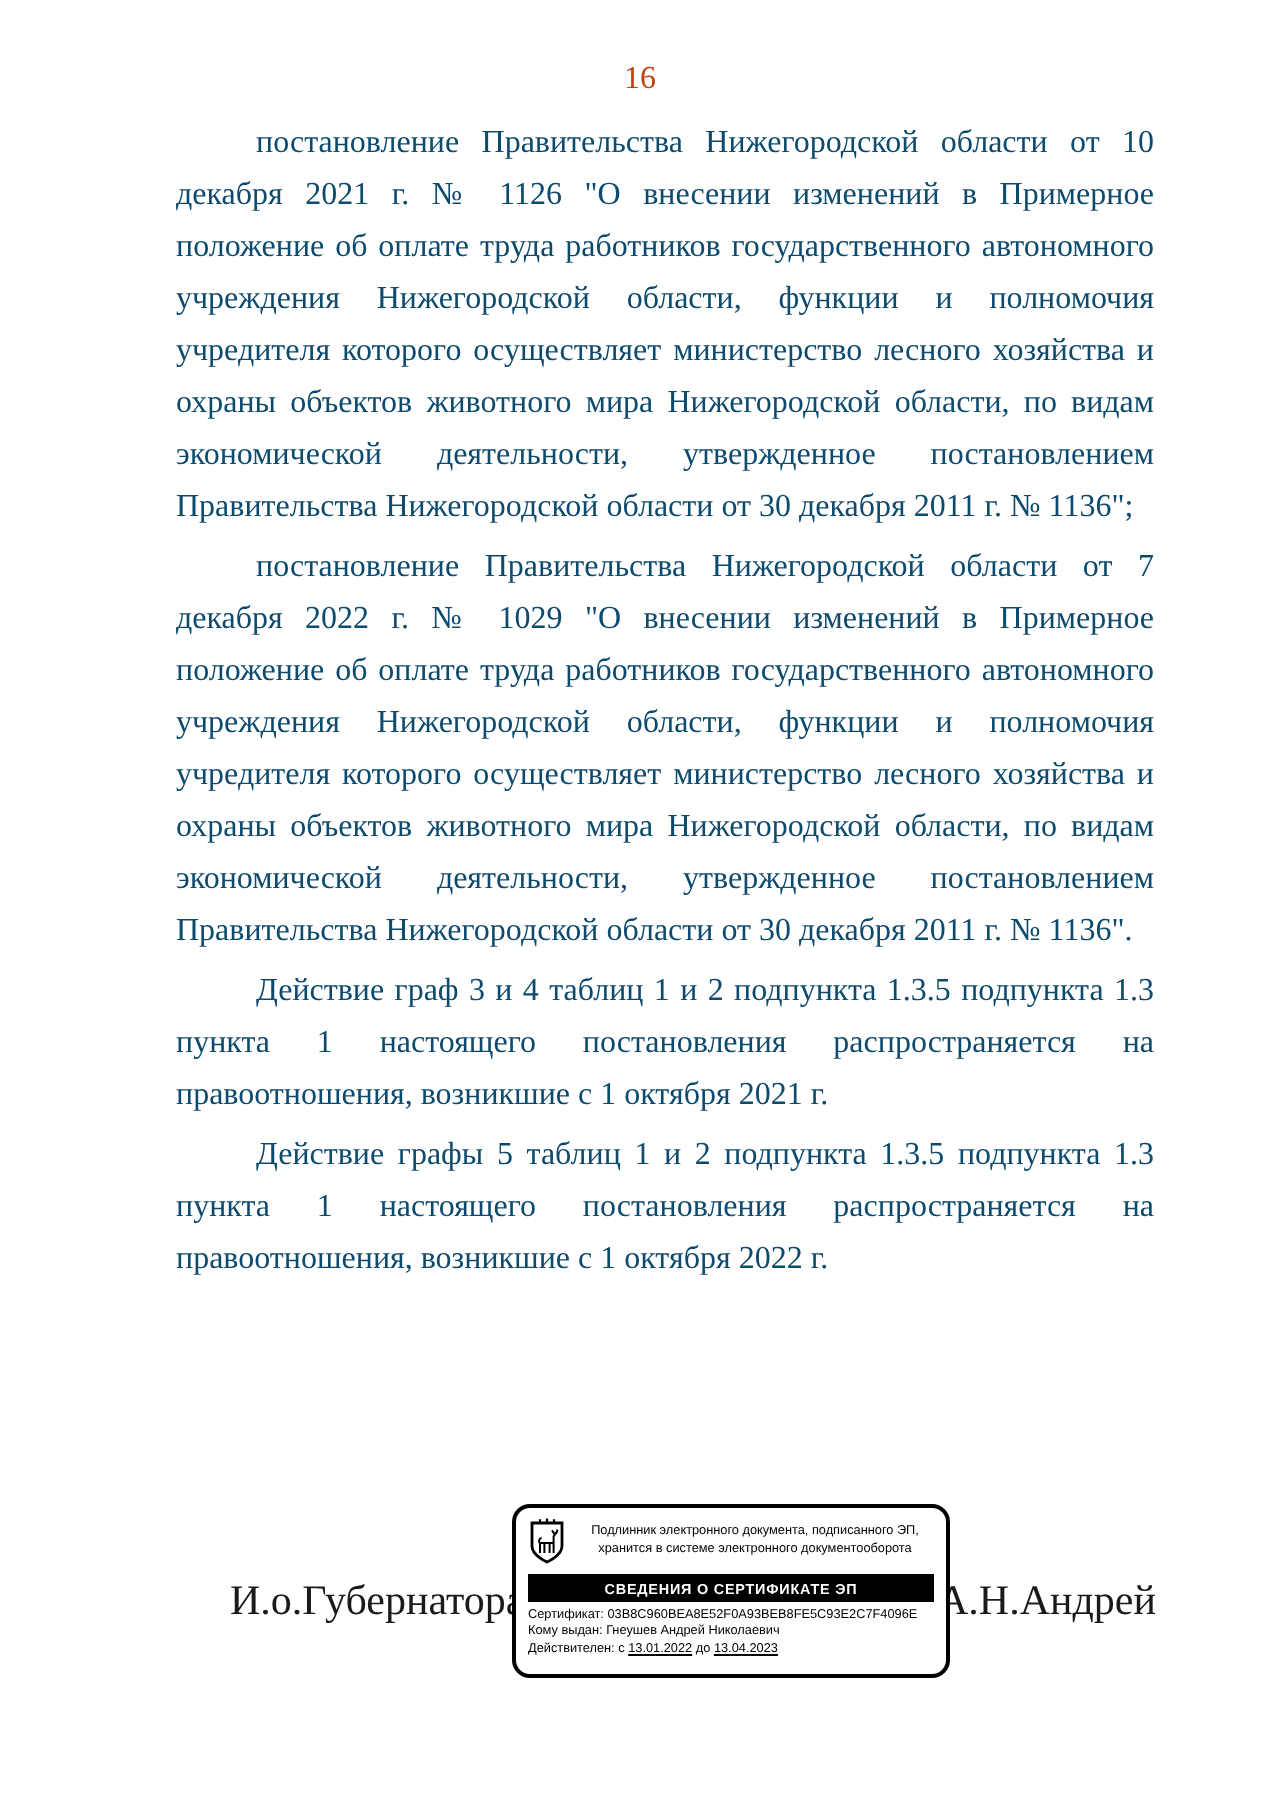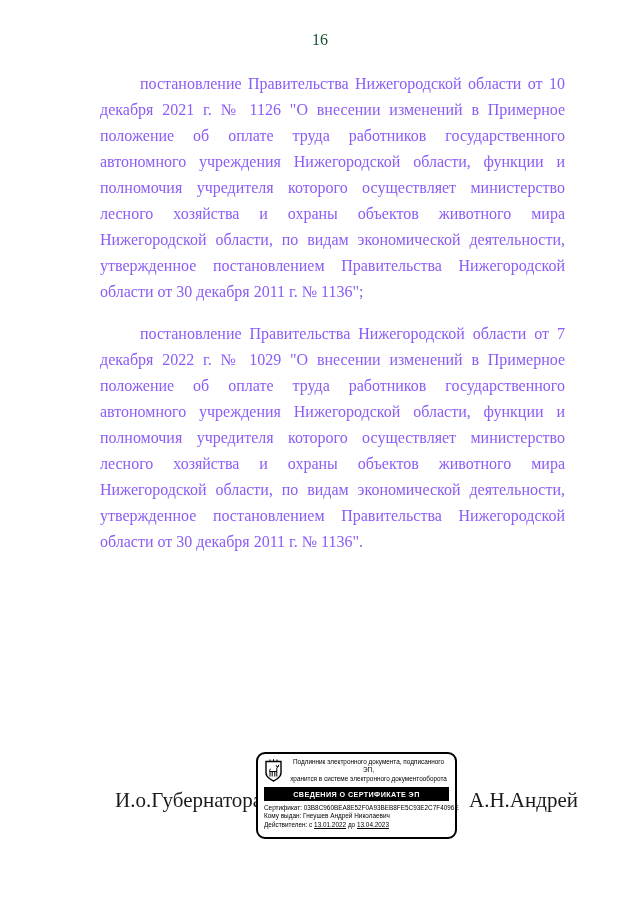--- a/index.html
+++ b/index.html
@@ -9,49 +9,49 @@
     position: relative;
     overflow: hidden;
     font-family: "Liberation Serif", serif;
     color: #1a1a1a;
   }
   .page-number {
     position: absolute;
     top: 31px; left: 0; right: 0;
     text-align: center;
     font-size: 16px;
-    color: #14532d;
+    color: #c2410c;
   }
   .content {
     position: absolute;
     top: 55px; left: 84px;
     width: 497px;
   }
   .content p {
-    margin: 16px;
+    margin: 4px;
     font-size: 16px;
     line-height: 26px;
     text-align: justify;
     text-indent: 40px;
-    color: #8b5cf6;
+    color: #0c4a6e;
   }
   .sig-row {
     position: absolute;
     top: 788px; left: 92px; right: 62px;
     display: flex;
     justify-content: space-between;
     align-items: baseline;
     font-size: 21px;
     color: #1a1a1a;
     margin-left: 23px;
   }
   .stamp {
     position: absolute;
     left: 256px; top: 752px;
-    width: 201px; height: 87px;
+    width: 219px; height: 87px;
     box-sizing: border-box;
     border: 2px solid #000000;
     border-radius: 9px;
     background: #ffffff;
     padding: 4px 6px 3px 6px;
     font-family: "Liberation Sans", sans-serif;
     color: #000000;
   }
   .stamp-header {
     display: flex;
@@ -86,20 +86,22 @@
   .stamp-line .u { text-decoration: underline; }
 </style>
 </head>
 <body>
 
 <div class="page-number">16</div>
 
 <div class="content">
   <p>постановление Правительства Нижегородской области от 10 декабря 2021 г. № 1126 "О внесении изменений в Примерное положение об оплате труда работников государственного автономного учреждения Нижегородской области, функции и полномочия учредителя которого осуществляет министерство лесного хозяйства и охраны объектов животного мира Нижегородской области, по видам экономической деятельности, утвержденное постановлением Правительства Нижегородской области от 30 декабря 2011 г. № 1136";</p>
   <p>постановление Правительства Нижегородской области от 7 декабря 2022 г. № 1029 "О внесении изменений в Примерное положение об оплате труда работников государственного автономного учреждения Нижегородской области, функции и полномочия учредителя которого осуществляет министерство лесного хозяйства и охраны объектов животного мира Нижегородской области, по видам экономической деятельности, утвержденное постановлением Правительства Нижегородской области от 30 декабря 2011 г. № 1136".</p>
+  <p>Действие граф 3 и 4 таблиц 1 и 2 подпункта 1.3.5 подпункта 1.3 пункта 1 настоящего постановления распространяется на правоотношения, возникшие с 1 октября 2021 г.</p>
+  <p>Действие графы 5 таблиц 1 и 2 подпункта 1.3.5 подпункта 1.3 пункта 1 настоящего постановления распространяется на правоотношения, возникшие с 1 октября 2022 г.</p>
 </div>
 
 <div class="sig-row">
   <span>И.о.Губернатора</span>
   <span>А.Н.Андрей</span>
 </div>
 
 <div class="stamp">
   <div class="stamp-header">
     <span class="emblem">

